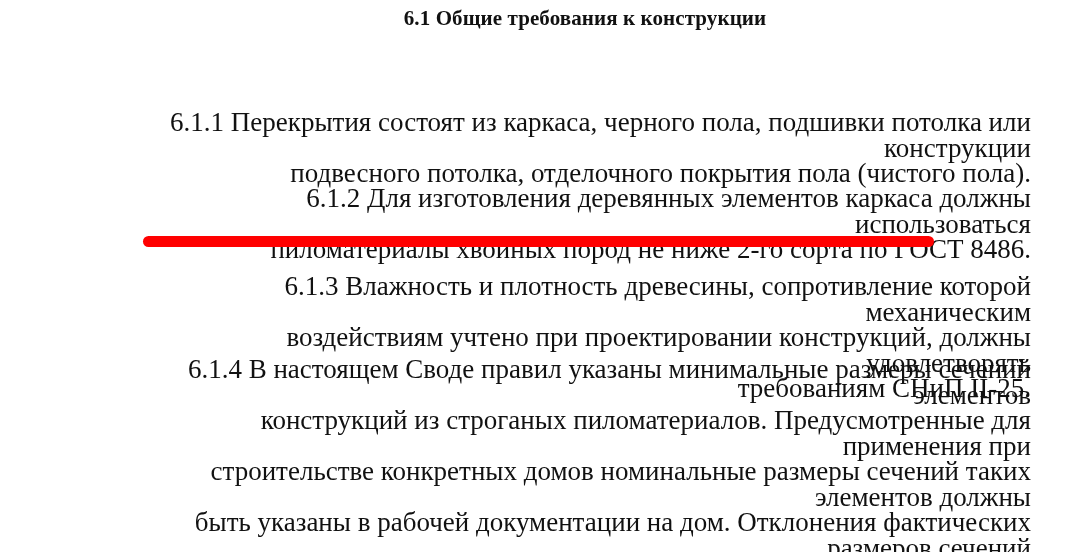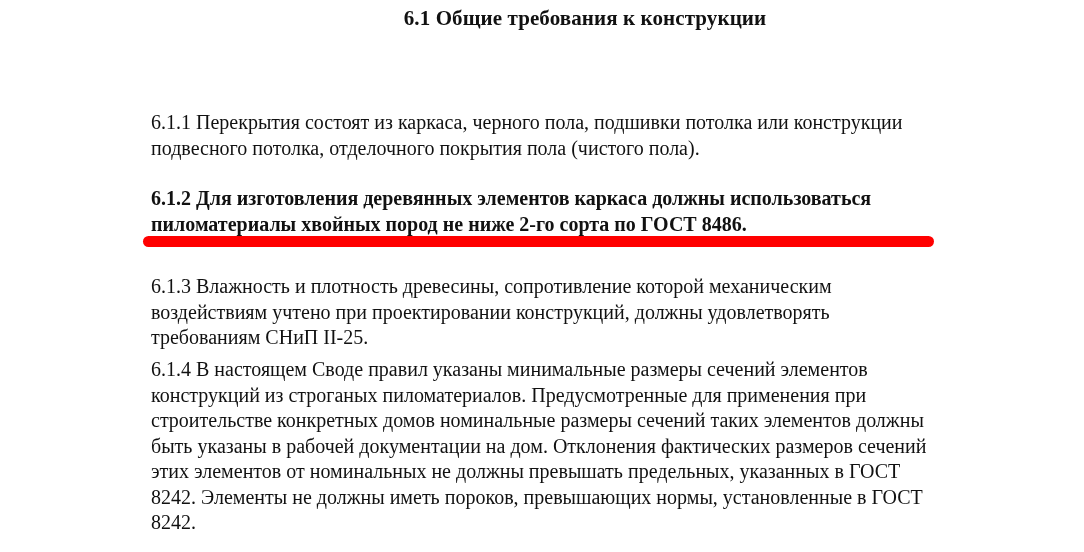--- a/index.html
+++ b/index.html
@@ -24,27 +24,28 @@
       font-weight: bold;
       font-size: 21px;
       line-height: 28px;
       margin: 0;
       letter-spacing: 0.1px;
     }
     .para {
       position: absolute;
       left: 151px;
       width: 880px;
-      font-size: 20px;
+      font-size: 27px;
       line-height: 25.5px;
       margin: 0;
       white-space: pre-line;
+      text-align: right;
     }
     #p1 { top: 110px; }
-    #p2 { top: 186px; font-weight: bold; }
+    #p2 { top: 186px; }
     #p3 { top: 274px; }
     #p4 { top: 357px; }
     .highlight-line {
       position: absolute;
       left: 143px;
       top: 236px;
       width: 791px;
       height: 11px;
       border-radius: 6px;
     }

